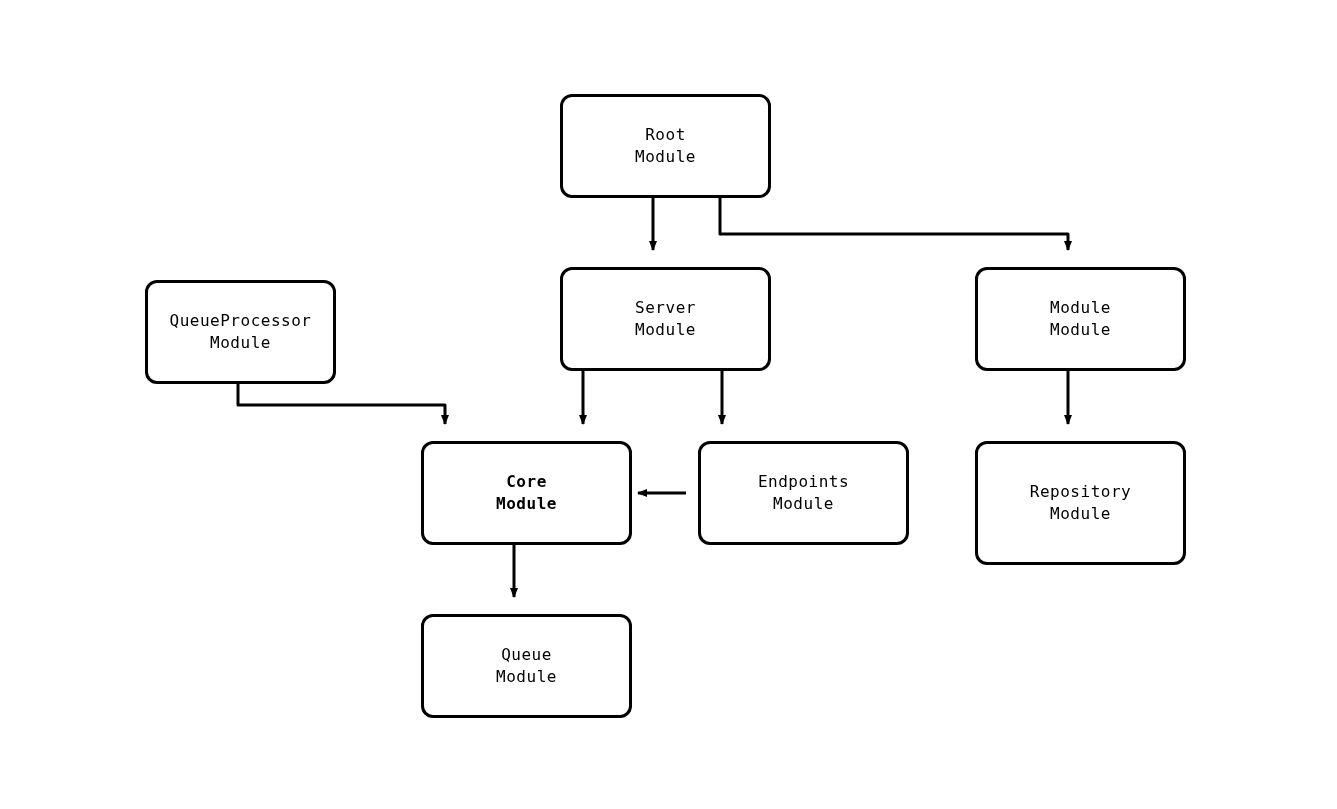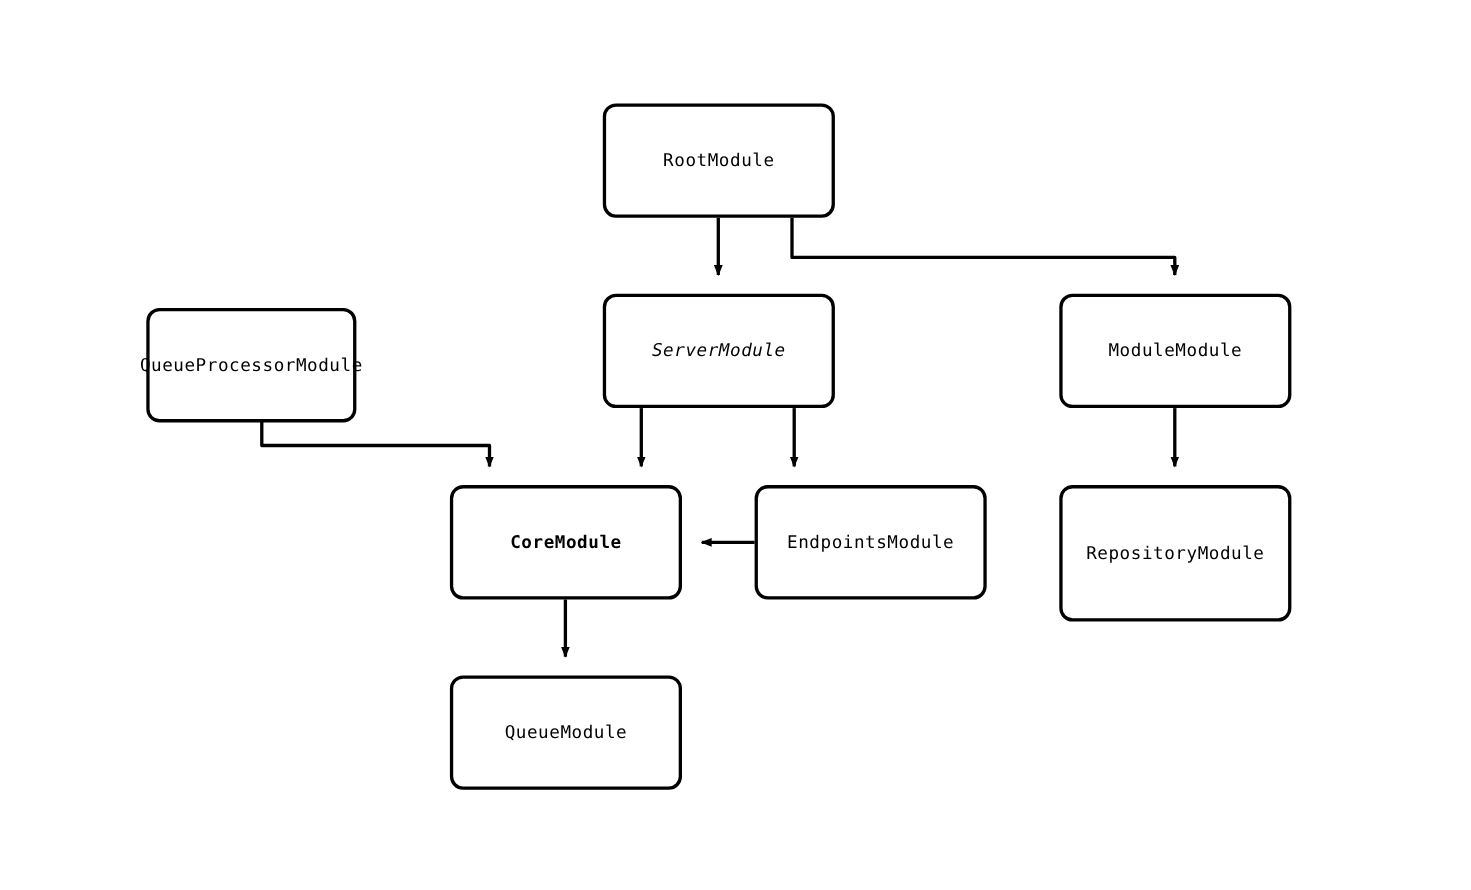--- a/index.html
+++ b/index.html
@@ -26,28 +26,30 @@
     width: 1337px;
     height: 809px;
   }
   .node {
     position: absolute;
     box-sizing: border-box;
     border: 3px solid #000000;
     border-radius: 12px;
     background: #ffffff;
     display: flex;
+    flex-direction: column;
     align-items: center;
     justify-content: center;
     text-align: center;
     font-family: "DejaVu Sans Mono", monospace;
     font-size: 16px;
     line-height: 22px;
     color: #000000;
     letter-spacing: 0.5px;
+    margin-left: 12px;
   }
   .node .line1, .node .line2 {
     display: block;
     white-space: pre;
   }
 </style>
 </head>
 <body>
 
 <div id="diagram-root">
@@ -95,21 +97,21 @@
   <div class="node" style="left:548px; top:94px; width:211px; height:104px;">
     <span class="line1">Root</span>
     <span class="line2">Module</span>
   </div>
 
   <div class="node" style="left:133px; top:280px; width:191px; height:104px;">
     <span class="line1">QueueProcessor</span>
     <span class="line2">Module</span>
   </div>
 
-  <div class="node" style="left:548px; top:267px; width:211px; height:104px;font-style:italic;">
+  <div class="node" style="left:548px; top:267px; width:211px; height:104px;">
     <span class="line1">Server</span>
     <span class="line2">Module</span>
   </div>
 
   <div class="node" style="left:963px; top:267px; width:211px; height:104px;">
     <span class="line1">Module</span>
     <span class="line2">Module</span>
   </div>
 
   <div class="node" style="left:409px; top:441px; width:211px; height:104px;font-weight:bold;">

